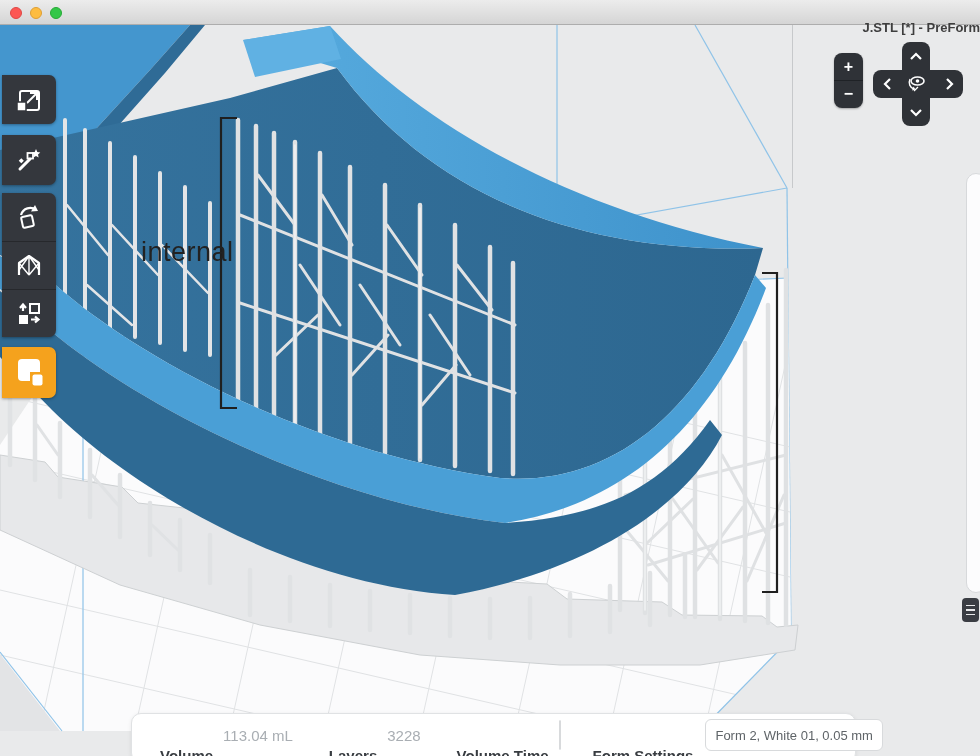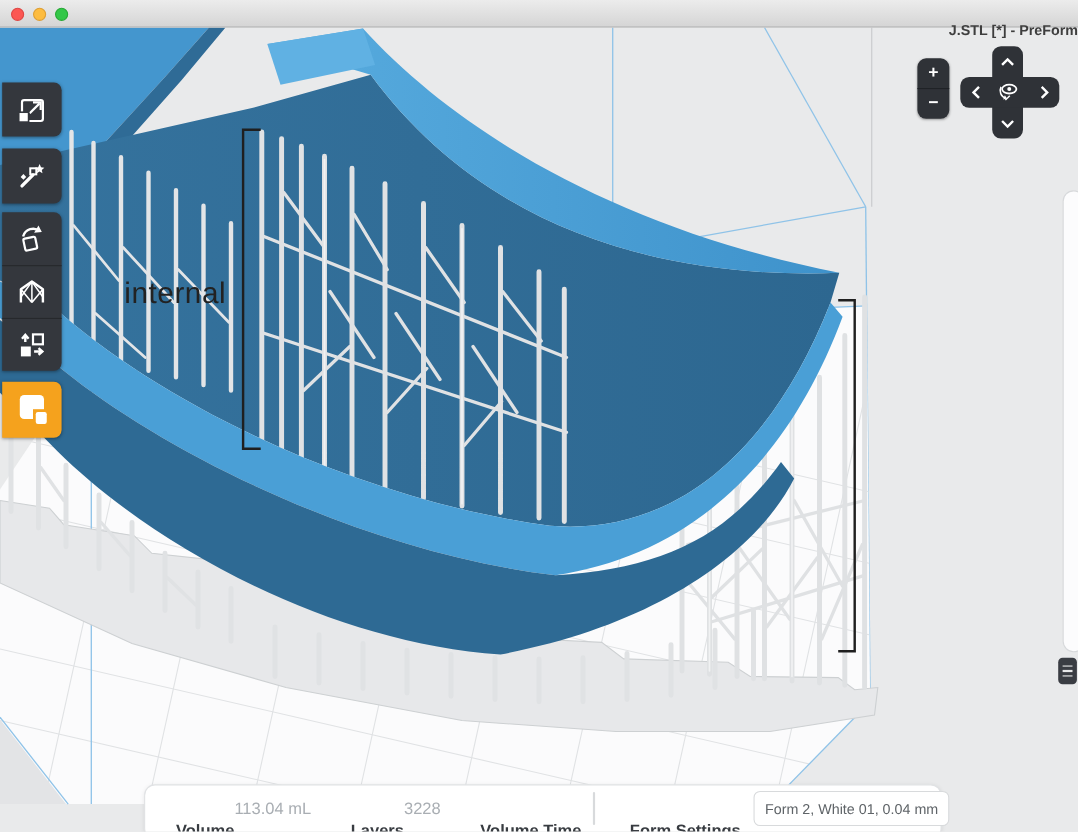--- a/index.html
+++ b/index.html
@@ -22,21 +22,21 @@
   .t-close{left:10px;background:#fc5753;border:1px solid #df4744;}
   .t-min{left:30px;background:#fdbc40;border:1px solid #de9f34;}
   .t-zoom{left:50px;background:#33c748;border:1px solid #27aa35;}
 
   
   .scene{position:absolute;top:25px;left:0;width:980px;height:731px;}
   .scene svg{display:block;}
   .scene-label{
     position:absolute;font-size:27px;color:#222;letter-spacing:.5px;
   }
-  .label-internal{left:113px;top:226px;}
+  .label-internal{left:113px;top:212px;padding-left:28px;}
   .label-external{left:797px;top:386px;}
 
   
   .toolbtn{
     position:absolute;left:2px;width:54px;background:#34373d;
     border-radius:0 7px 7px 0;box-shadow:0 1px 3px rgba(0,0,0,.35);
     display:flex;align-items:center;justify-content:center;cursor:pointer;
   }
   .btn-scale{top:75px;height:49px;}
   .btn-wand{top:135px;height:50px;}
@@ -79,21 +79,21 @@
   .layer-handle i{display:block;width:9px;height:1.5px;background:#e8e9ea;}
 
   
   .statusbar{
     position:absolute;left:131px;top:713px;width:725px;height:50px;
     background:#fff;border:1px solid #e0e2e4;border-radius:10px;box-sizing:border-box;
     box-shadow:0 1px 4px rgba(0,0,0,.08);
     display:flex;align-items:center;padding:0 0 6px 28px;
   }
   .sb-label{font-size:15px;font-weight:bold;color:#383c41;white-space:nowrap;margin-top:40px;}
-  .sb-value{font-size:15px;color:#a9aeb3;white-space:nowrap;}
+  .sb-value{font-size:15px;color:#a9aeb3;margin-left:10px;white-space:nowrap;}
   .sb-gap{width:36px;flex:none;}
   .pt-control{
     display:flex;margin-left:10px;height:28px;border:1px solid #d8dadc;border-radius:6px;
     overflow:hidden;background:#fff;
   }
   .pt-value{
     width:25px;background:#eef0f2;color:#b4b8bc;font-size:12px;
     display:flex;align-items:center;justify-content:center;border-right:1px solid #d8dadc;
   }
   .ps-input{
@@ -315,14 +315,14 @@
   <span class="sb-label">Layers</span>
   <span class="sb-value">3228</span>
   <span class="sb-gap"></span>
   <span class="sb-label">Volume Time</span>
   <span class="pt-control">
     <span class="pt-value">--</span>
 
   </span>
   <span class="sb-gap" style="width:32px"></span>
   <span class="sb-label">Form Settings</span>
-  <span class="ps-input">Form 2, White 01, 0.04 mm</span>
+  <span class="ps-input">Form 2, White 01, 0.05 mm</span>
 </div>
 
 </body></html>

